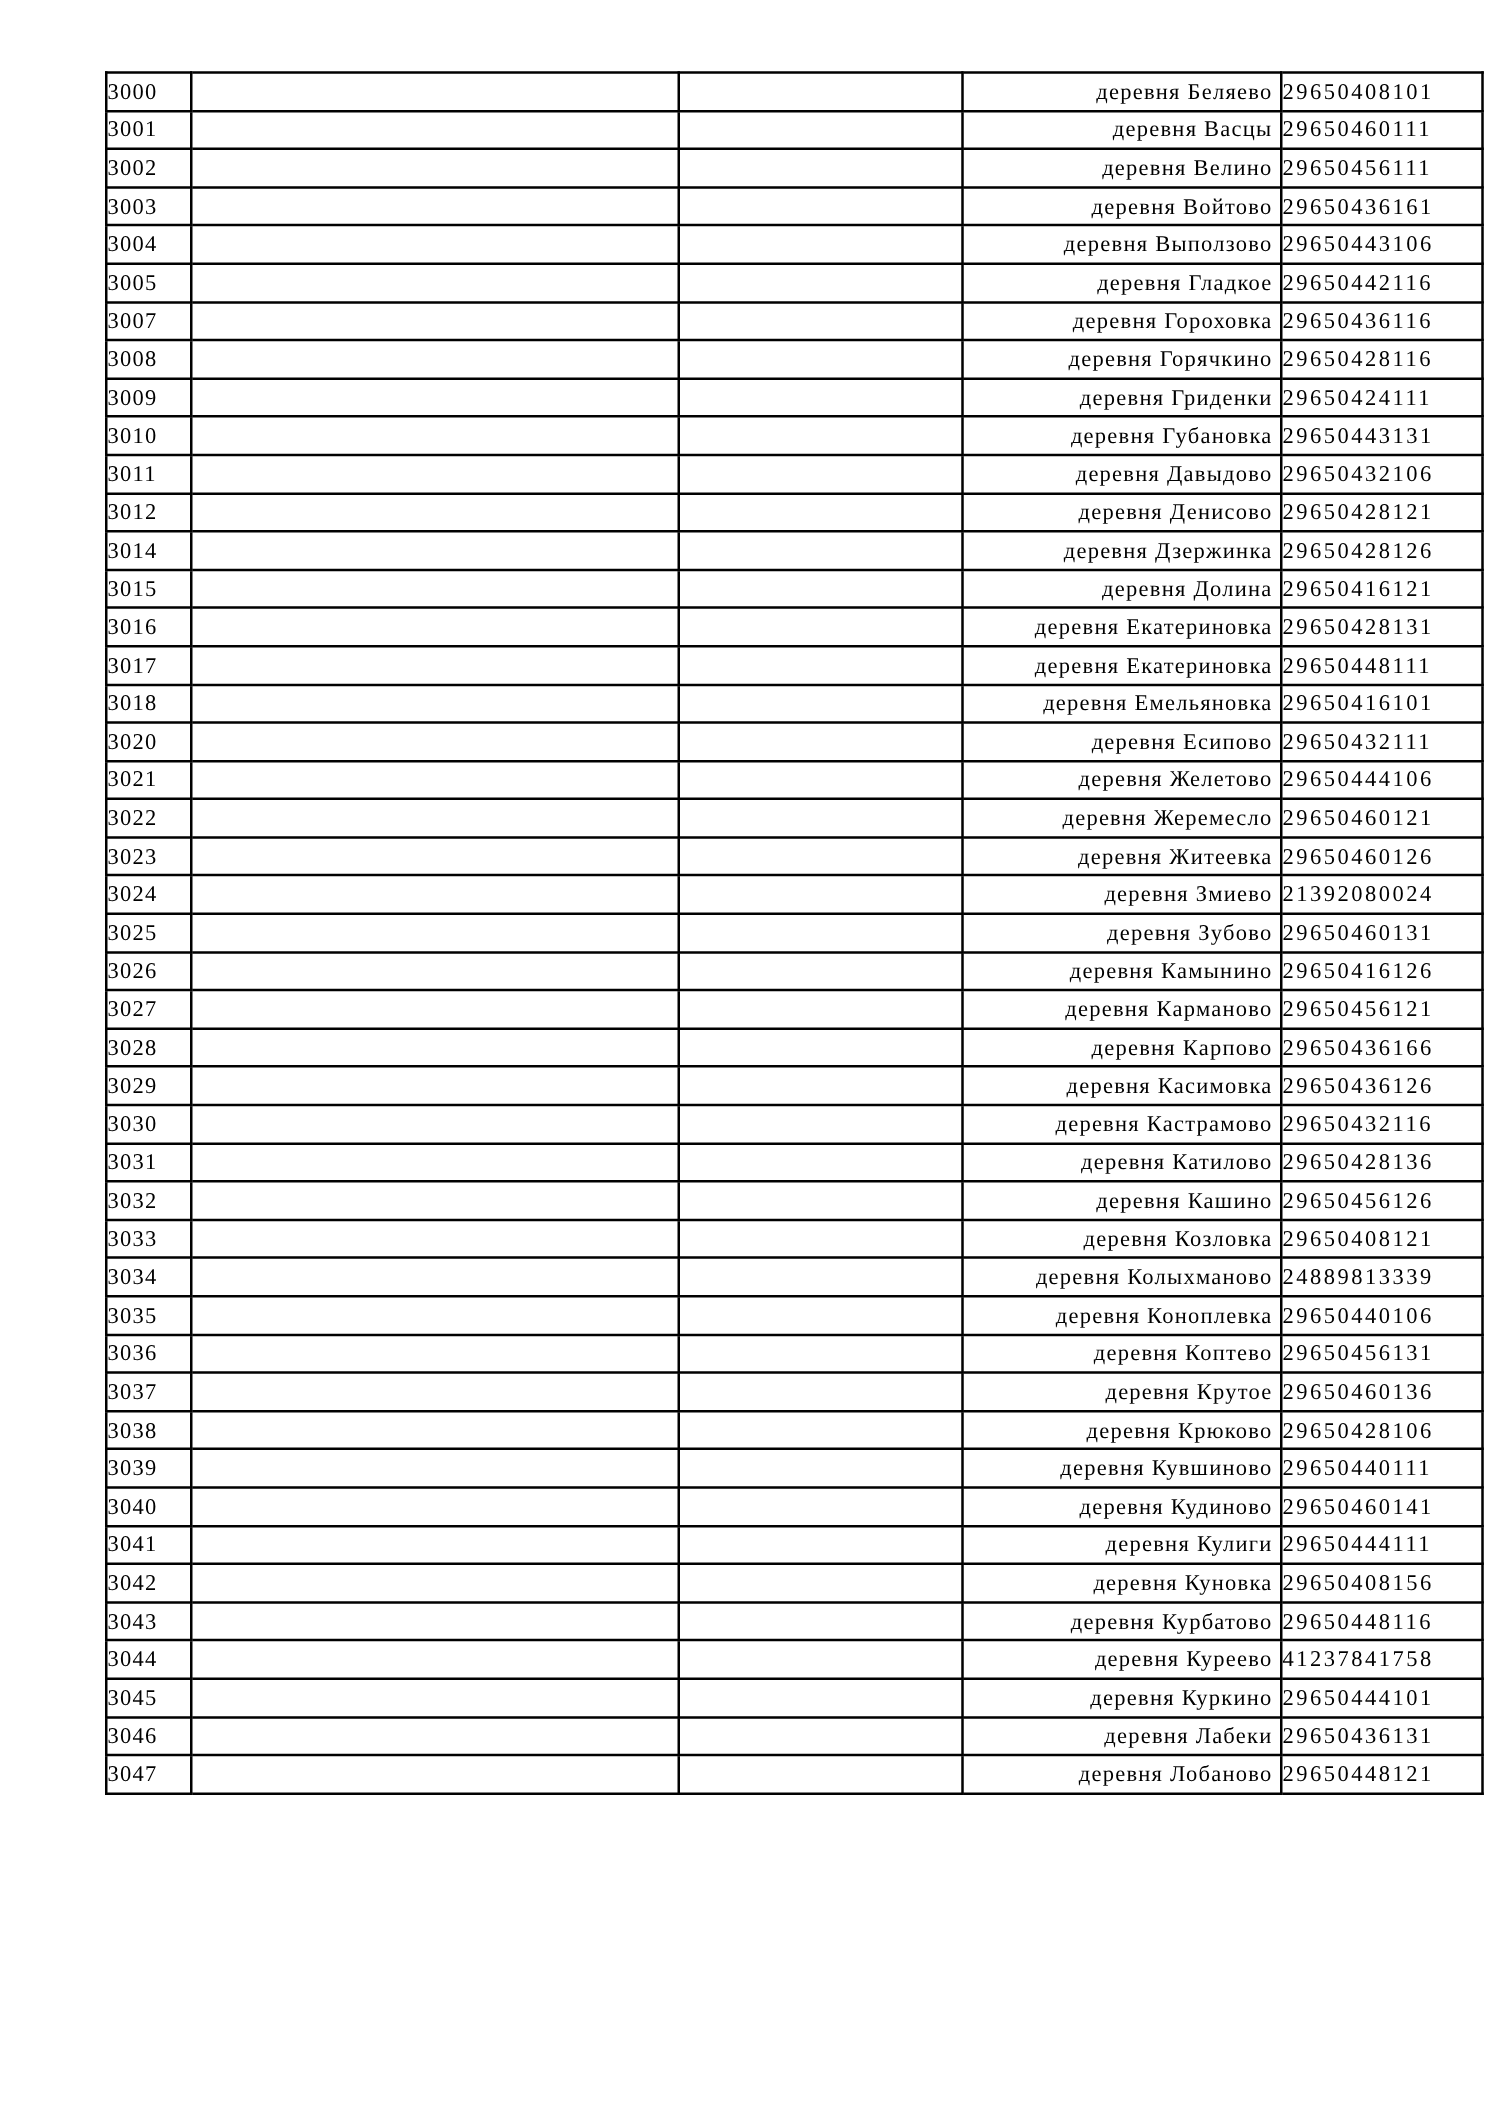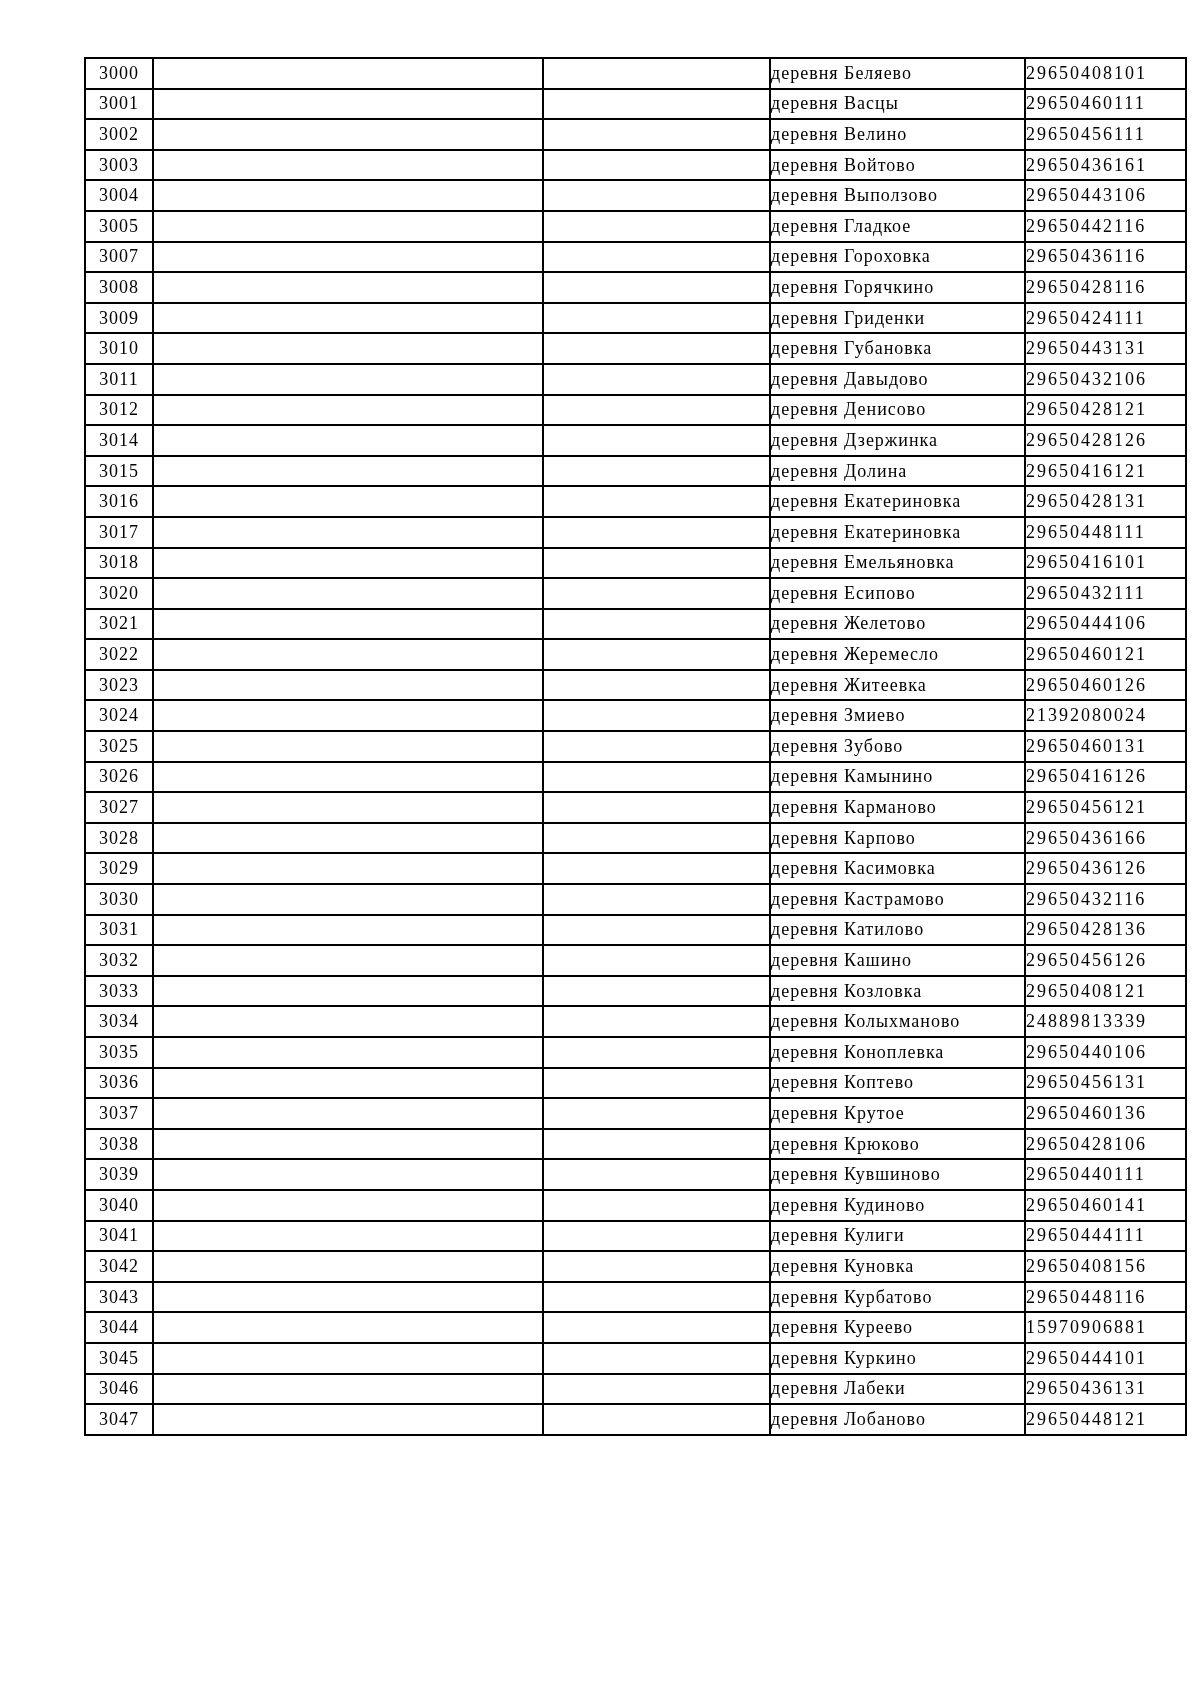--- a/index.html
+++ b/index.html
@@ -25,24 +25,23 @@
     border: 2px solid #000000;
     height: 28.6px;
     font-size: 18px;
     letter-spacing: 1px;
     vertical-align: middle;
     padding: 0;
     overflow: hidden;
     white-space: nowrap;
   }
   td.num-cell {
-    text-align: center;
   }
   td.name-cell {
-    text-align: left;
+    text-align: right;
     padding-right: 6px;
   }
   td.code-cell {
     text-align: left;
     letter-spacing: 2px;
   }
 </style>
 </head>
 <body>
 
@@ -385,21 +384,21 @@
         <td class="empty-2"></td>
         <td class="name-cell">деревня Курбатово</td>
         <td class="code-cell">29650448116</td>
       </tr>
 
       <tr>
         <td class="num-cell">3044</td>
         <td class="empty-1"></td>
         <td class="empty-2"></td>
         <td class="name-cell">деревня Куреево</td>
-        <td class="code-cell">15970906881</td>
+        <td class="code-cell">41237841758</td>
       </tr>
 
       <tr>
         <td class="num-cell">3045</td>
         <td class="empty-1"></td>
         <td class="empty-2"></td>
         <td class="name-cell">деревня Куркино</td>
         <td class="code-cell">29650444101</td>
       </tr>
 

